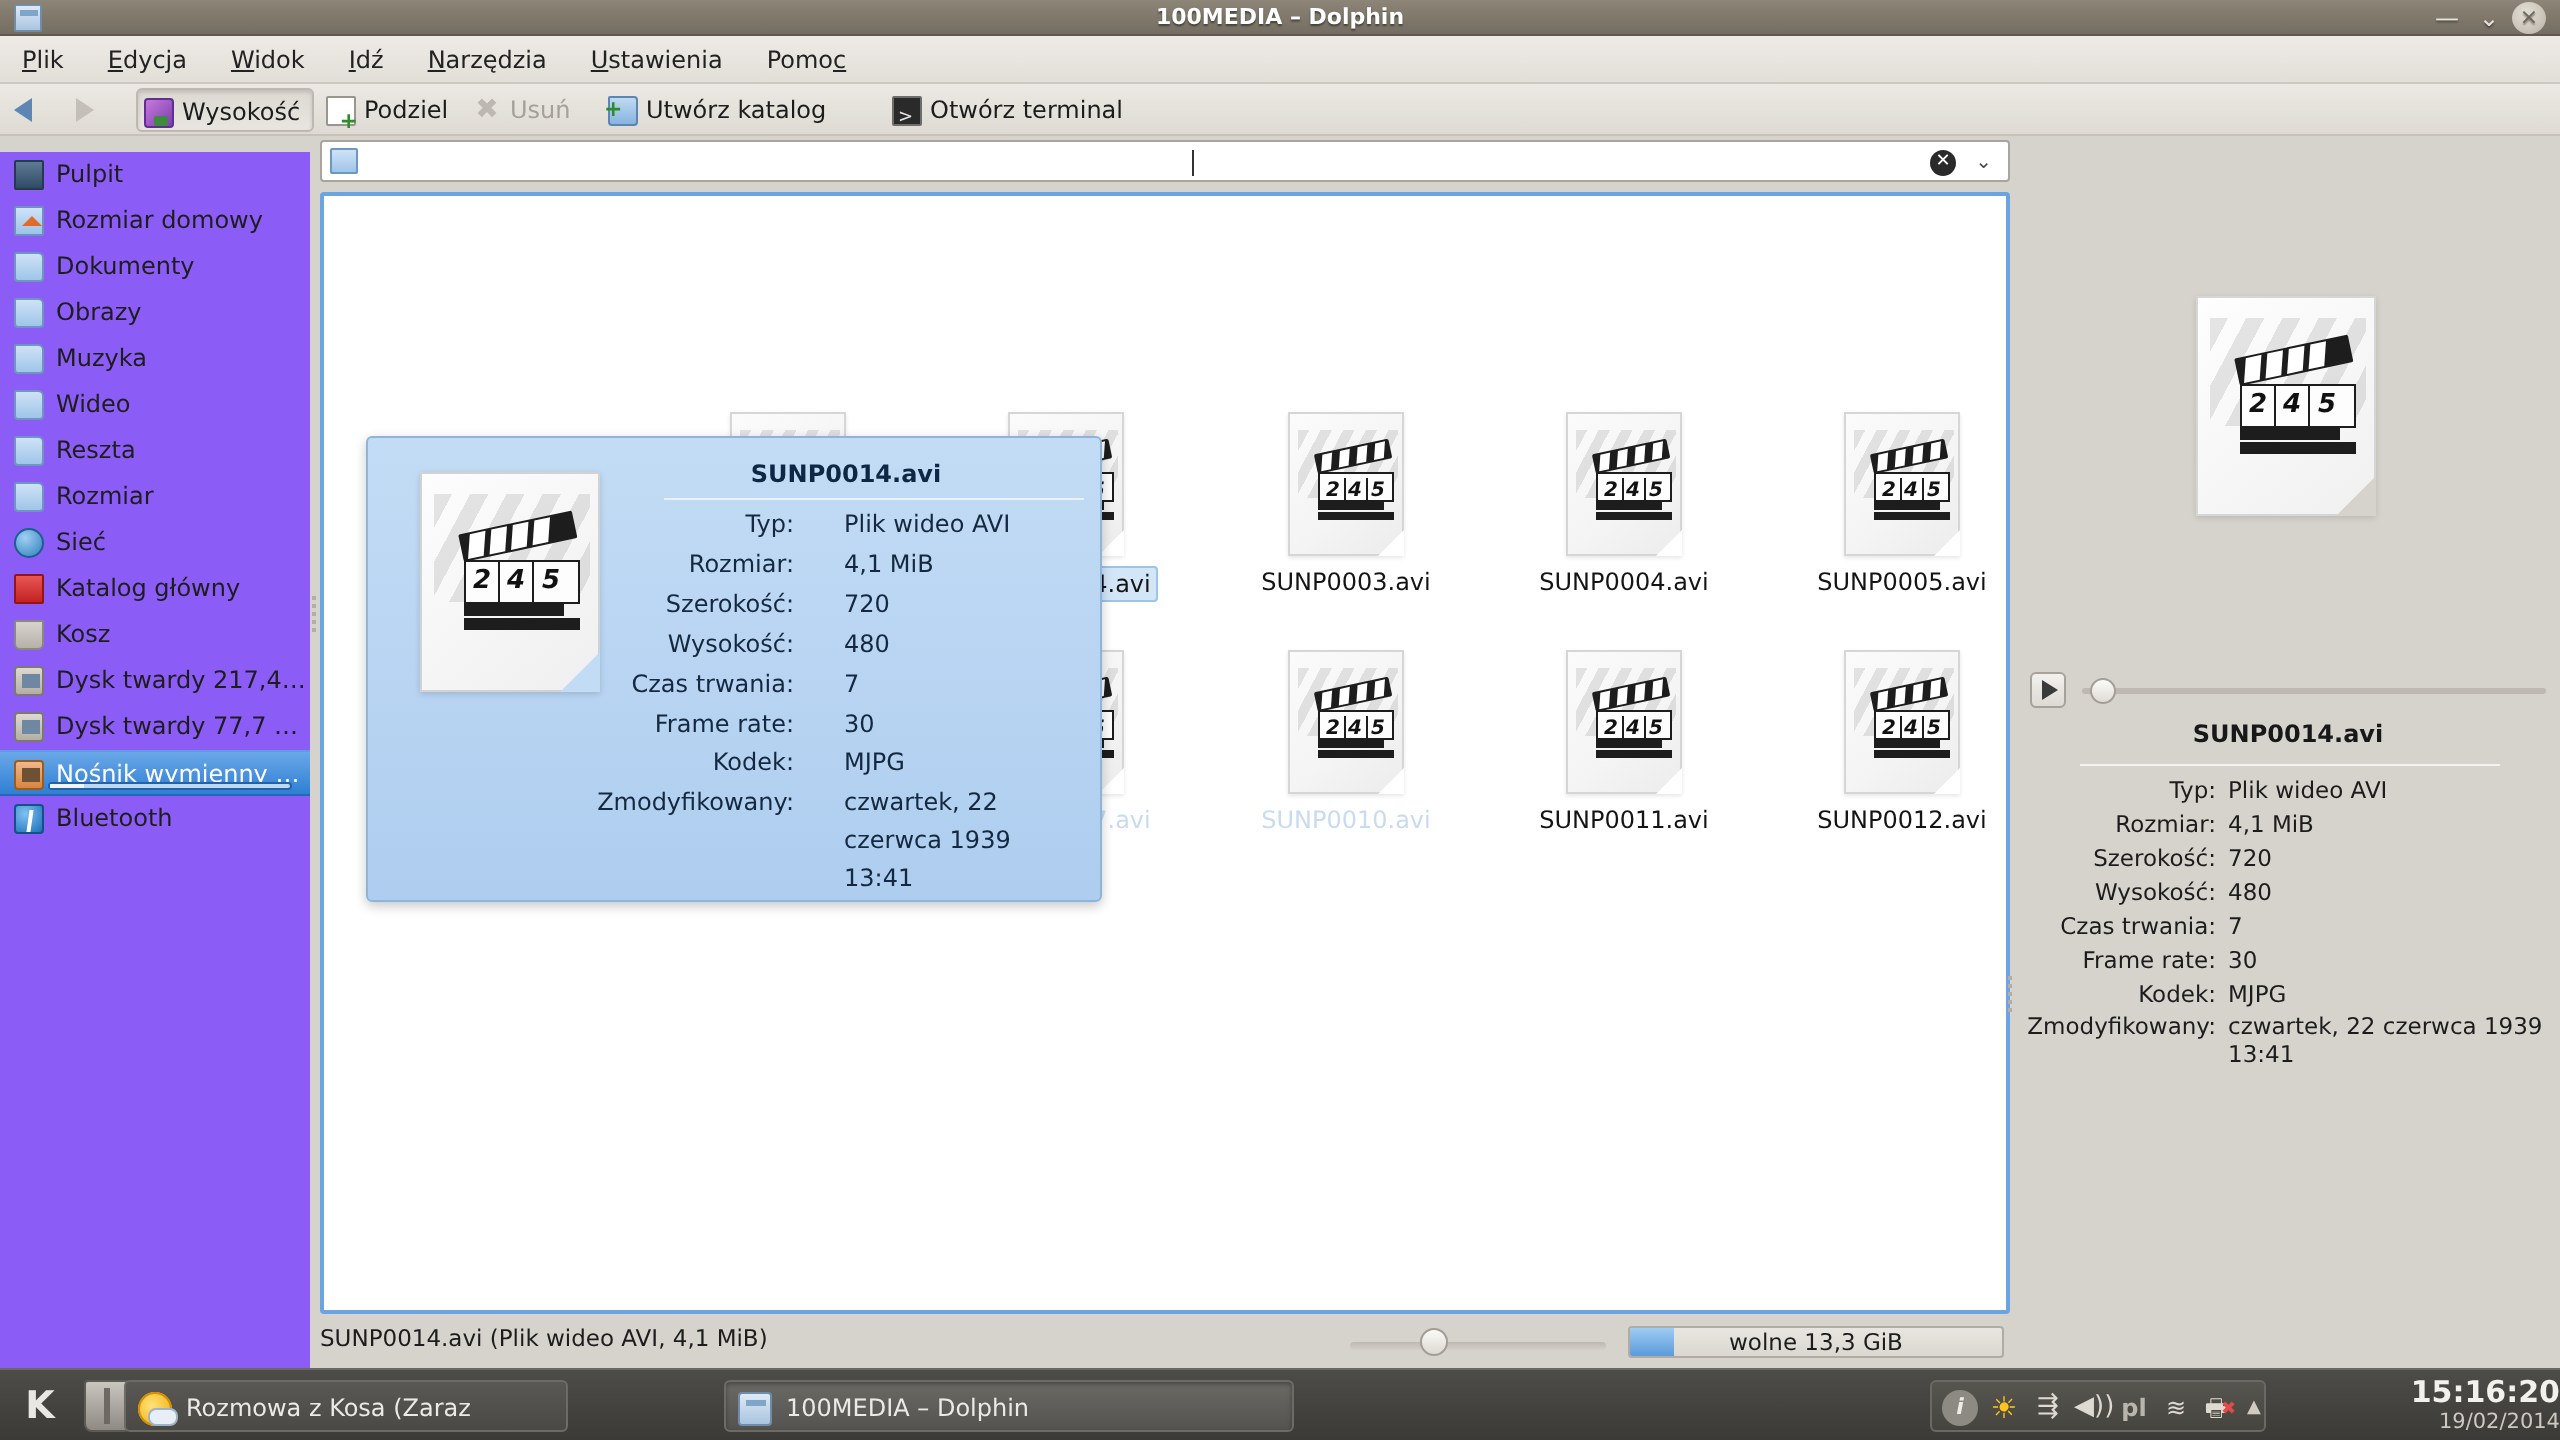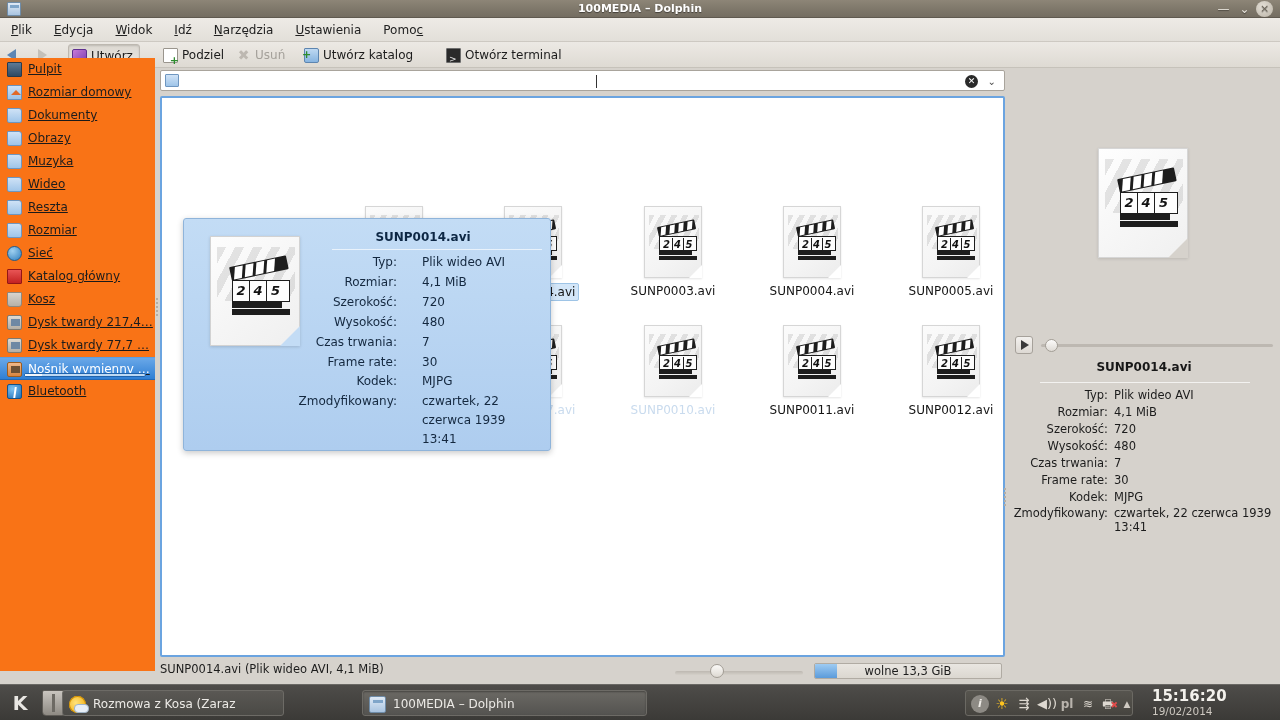--- a/index.html
+++ b/index.html
@@ -83,23 +83,22 @@
   .ic-split{background:#fff;border:1px solid #9a958d;border-radius:1px;}
   .ic-split:after{content:"+";position:absolute;right:-2px;bottom:-4px;color:#2e8b2e;font-size:11px;font-weight:bold;line-height:11px;}
   .ic-del{color:#bdb8b1;font-size:14px;line-height:15px;text-align:center;font-weight:bold;}
   .ic-folder{background:linear-gradient(to bottom,#bfd9f2,#87b4e0);border:1px solid #5d85b0;border-radius:1px 2px 2px 2px;}
   .ic-folder:after{content:"+";position:absolute;left:-3px;top:-5px;color:#2e8b2e;font-size:11px;font-weight:bold;}
   .ic-term{background:#2a2a2a;border:1px solid #6d6d6d;border-radius:1px;}
   .ic-term:after{content:">";position:absolute;left:2px;top:-1px;color:#e8e8e8;font-size:9px;}
 
   
   #sidebar {
-    position:absolute; left:0; top:58px; width:155px; height:613px;
-    background:#f97316;
-    text-decoration:underline;
+    position:absolute; left:0; top:76px; width:155px; height:613px;
+    background:#8b5cf6;
   }
   .sb-row {
     position:relative; height:23px; line-height:23px;
     padding-left:28px; font-size:12px; color:#1d1d1d;
     white-space:nowrap; overflow:hidden;
   }
   .sb-row.sel {
     background:linear-gradient(to bottom,#6aa8e8,#2f7fd4);
     color:#ffffff; border-top:1px solid #5c9ee2; border-bottom:1px solid #2368b4;
   }
@@ -315,21 +314,21 @@
   #tr-info{left:5px;border-radius:50%;background:#8d8a84;color:#efece7;font-style:italic;font-weight:bold;font-size:11px;}
   #tr-sun{left:27px;color:#ffc41f;font-size:15px;}
   #tr-usb{left:49px;color:#ded9d1;font-size:13px;}
   #tr-vol{left:71px;color:#ded9d1;font-size:13px;}
   #tr-kbd{left:92px;color:#b9b4ad;font-size:12px;font-weight:bold;}
   #tr-wifi{left:113px;color:#ded9d1;font-size:12px;}
   #tr-print{left:133px;color:#ded9d1;font-size:12px;}
   #tr-print b{position:absolute;right:-1px;bottom:-1px;color:#e04b4b;font-size:9px;}
   #tr-up{left:152px;color:#cfcac2;font-size:9px;}
 
-  #clock{position:absolute;left:1152px;top:3px;width:128px;text-align:left;}
+  #clock{position:absolute;left:1152px;top:3px;width:128px;text-align:right;}
   #clk-time{font-size:15px;font-weight:bold;color:#f3f1ec;line-height:17px;}
   #clk-date{font-size:10.5px;color:#cdc8c0;line-height:13px;}
 </style>
 </head>
 <body>
 
 <div id="titlebar">
   <div id="win-icon"></div>
   <div class="ttl">100MEDIA – Dolphin</div>
   <div class="wbtn" id="btn-min">—</div>
@@ -350,21 +349,21 @@
 <div id="toolbar">
   <div class="navarrow" id="nav-back" style="left:6px">
       <i></i>
     </div>
   <div class="navarrow" id="nav-fwd" style="left:32px">
       <i></i>
     </div>
 
   <div class="tb pressed" style="left:68px">
     <span class="ic ic-preview"></span>
-    <span>Utwórz</span>
+    <span>Wysokość</span>
   </div>
   <div class="tb" style="left:160px">
     <span class="ic ic-split"></span>
     <span>Podziel</span>
   </div>
   <div class="tb disabled" style="left:233px">
     <span class="ic ic-del">✖</span>
     <span>Usuń</span>
   </div>
   <div class="tb" style="left:301px">

